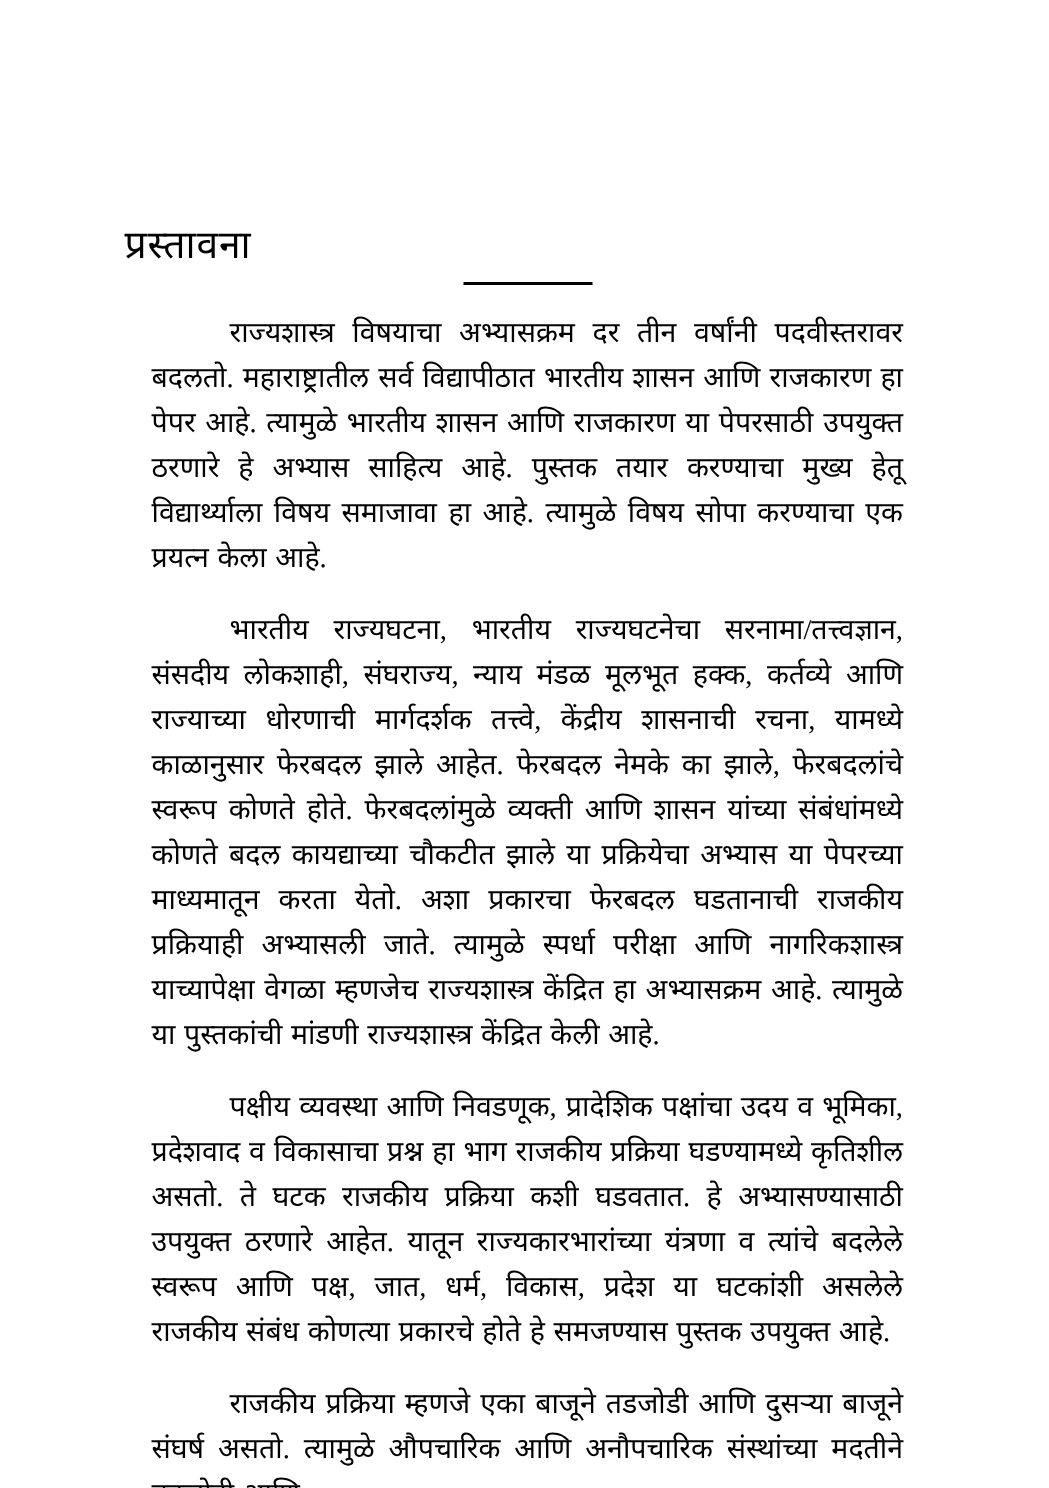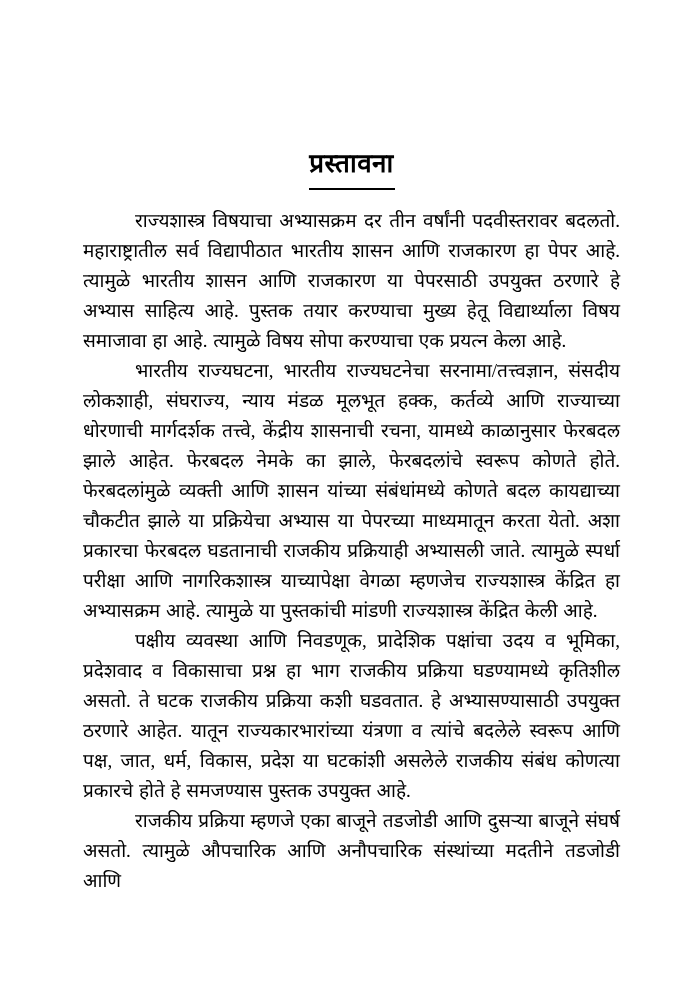--- a/index.html
+++ b/index.html
@@ -14,34 +14,34 @@
     margin: 0 auto;
     background: #ffffff;
     box-sizing: border-box;
     padding: 148px 79px 0 83px;
     font-family: "Liberation Serif", "DejaVu Serif", serif;
     color: #000000;
     overflow: hidden;
   }
   .title {
     margin: 0;
-    text-align: center;
+    text-align: left;
     font-size: 26px;
-    font-weight: 700;
+    font-weight: 400;
     letter-spacing: 0.5px;
     line-height: 1.2;
   }
   .title-rule {
     width: 86px;
     height: 2px;
     background: #000000;
     margin: 9px auto 16px auto;
   }
   .body p {
-    margin: 0;
+    margin: 18px;
     font-size: 19px;
     line-height: 30px;
     text-align: justify;
     text-justify: inter-word;
     text-indent: 52px;
     word-spacing: 1px;
   }
 </style>
 </head>
 <body>

